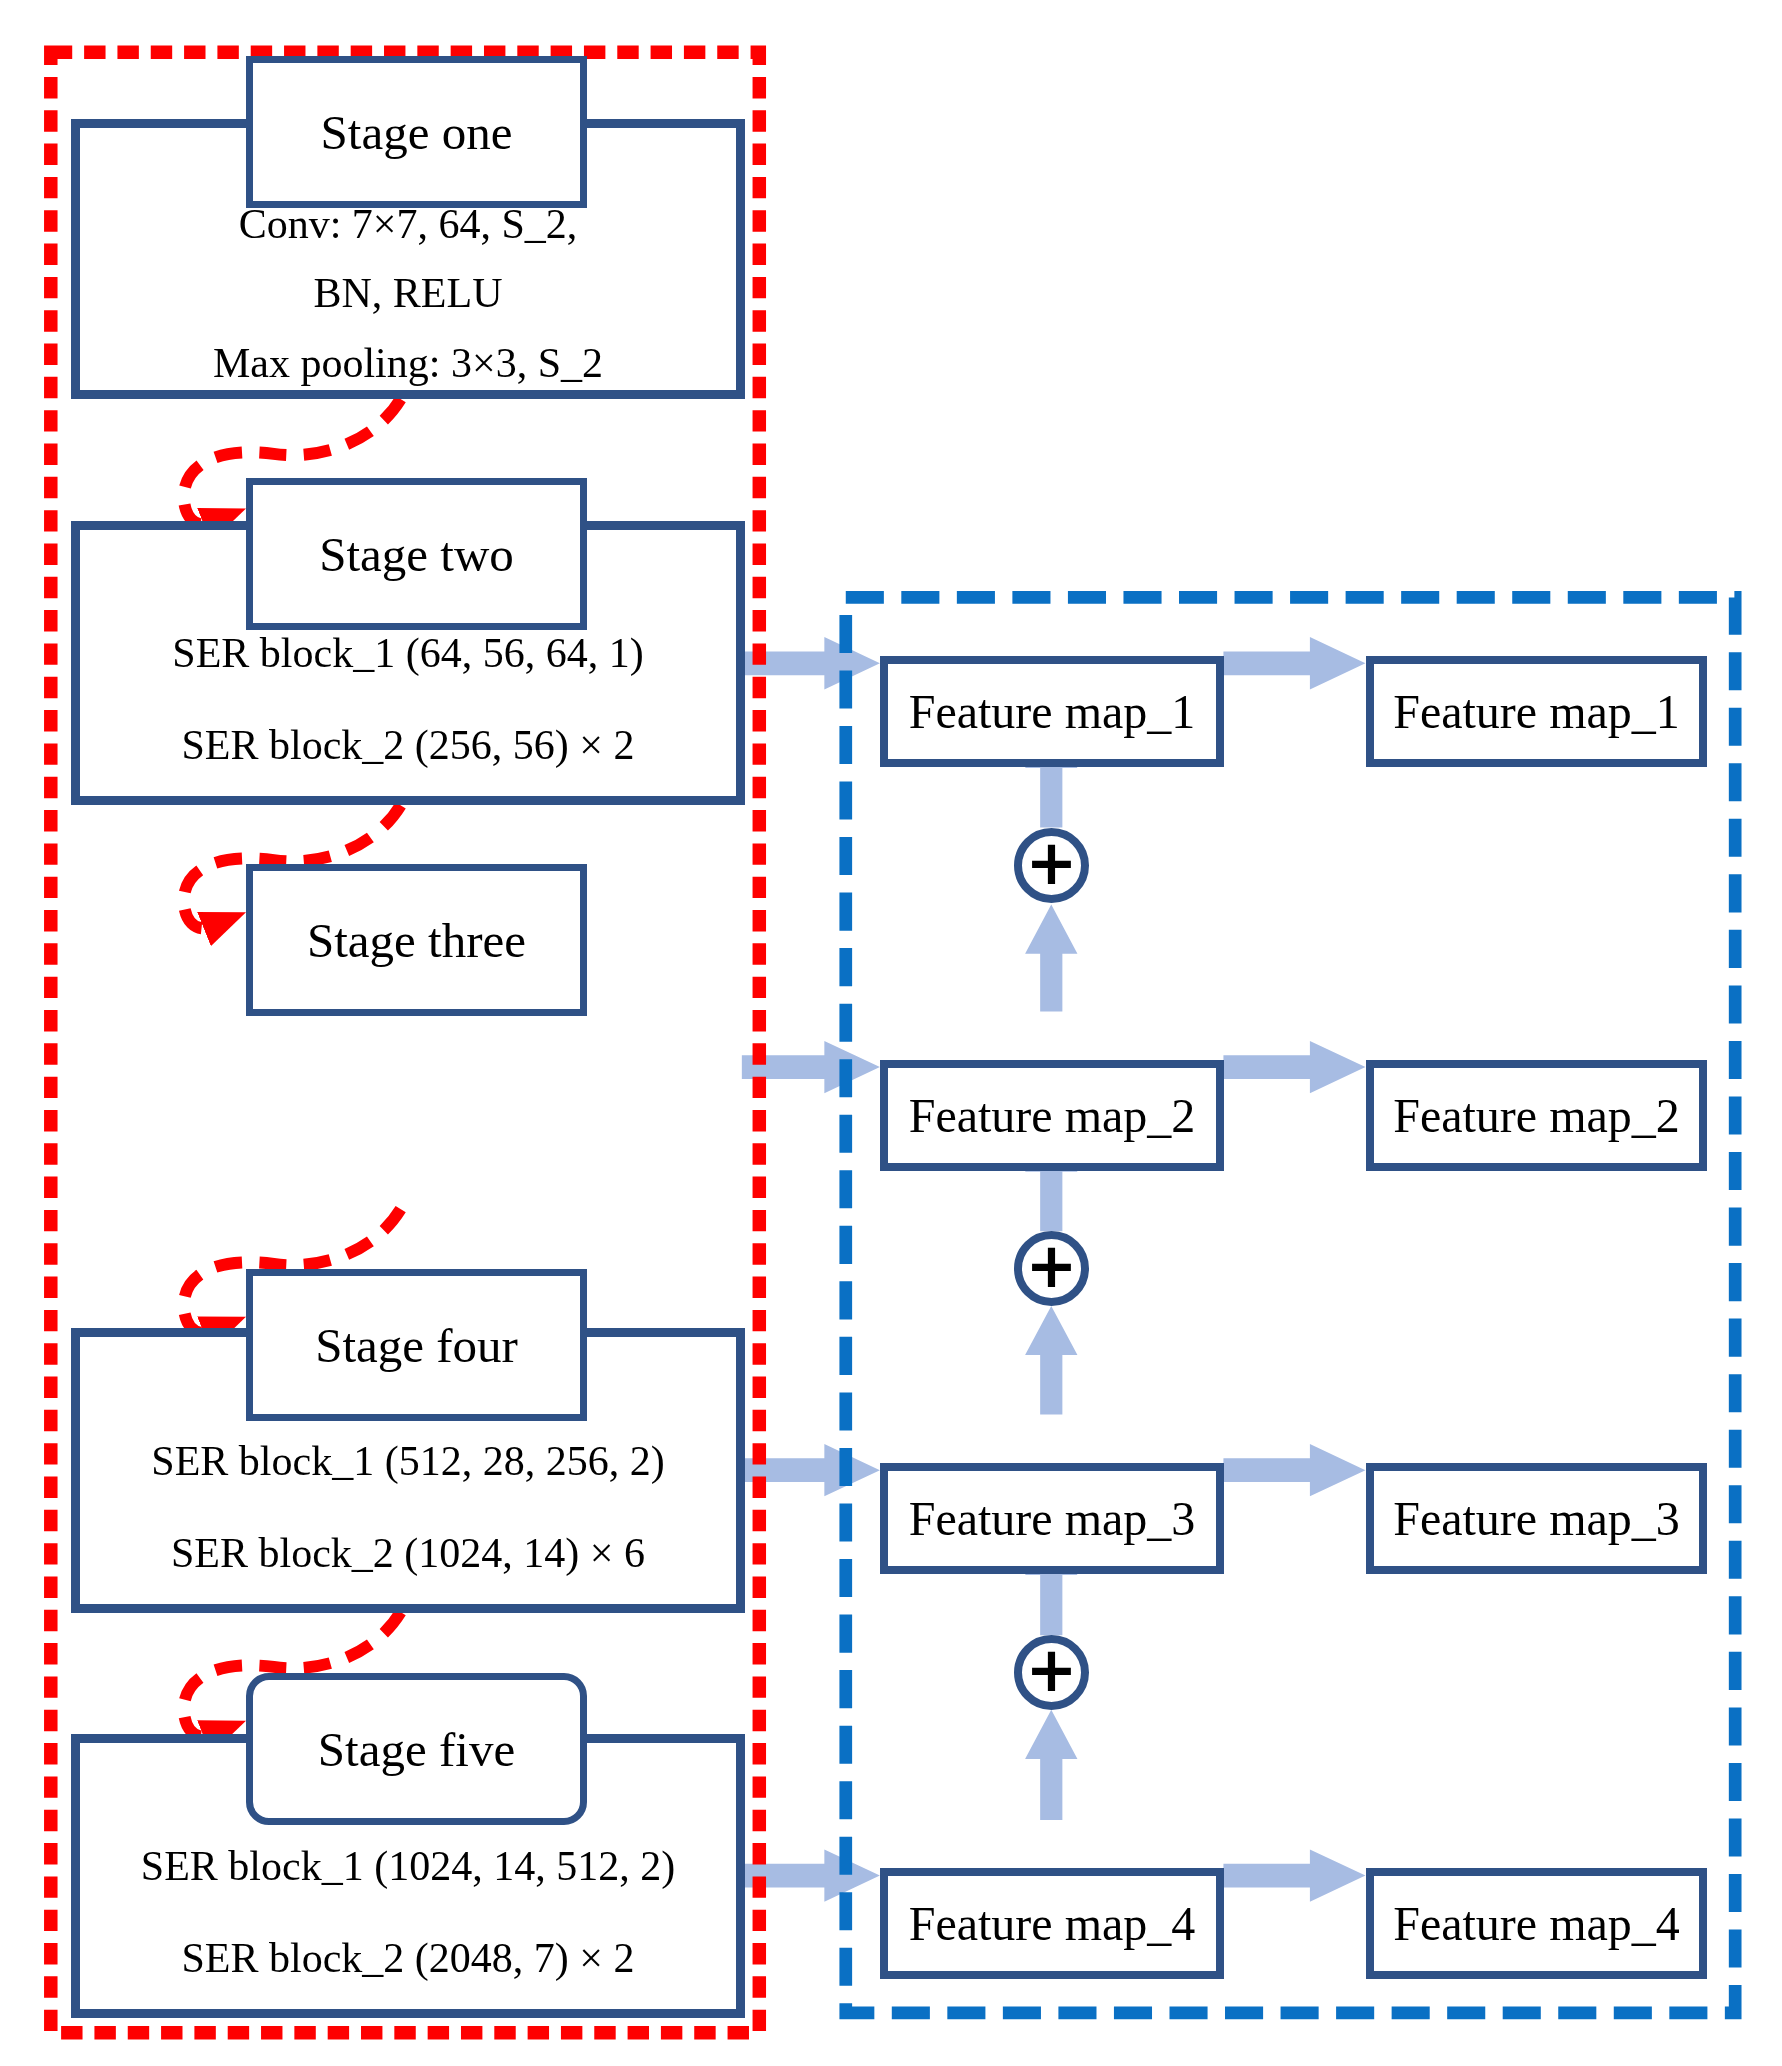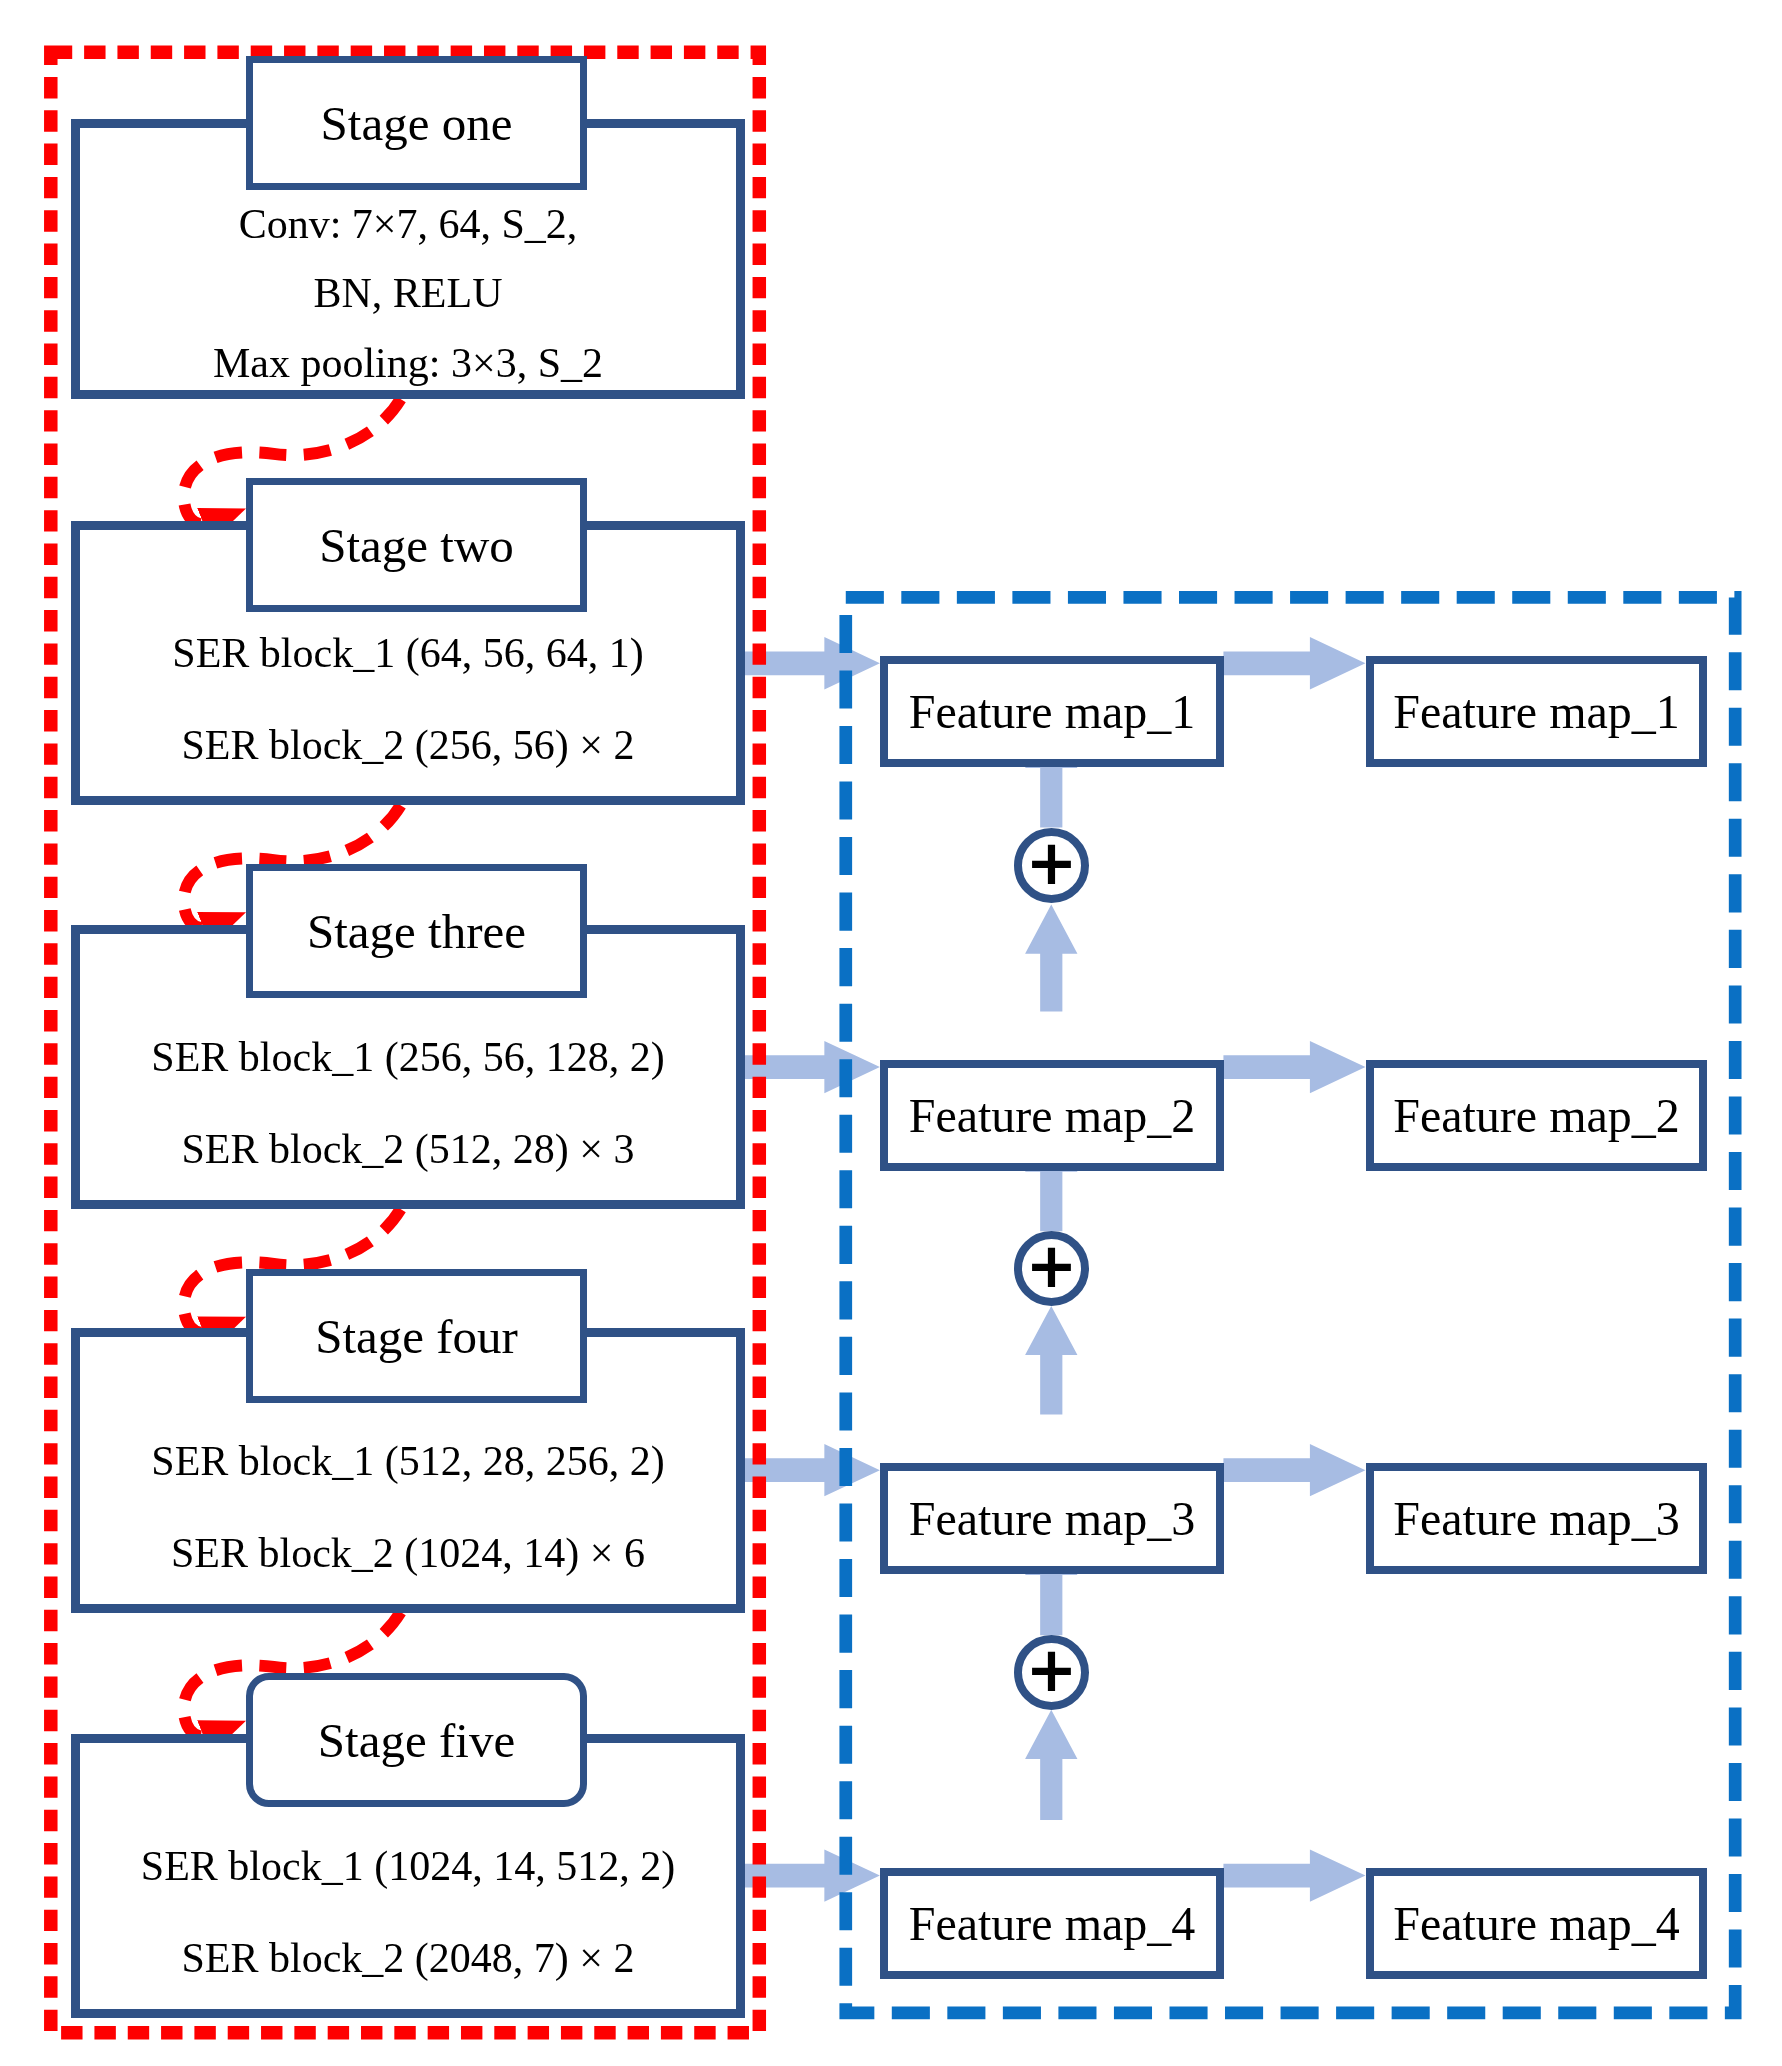--- a/index.html
+++ b/index.html
@@ -17,21 +17,21 @@
     border:9.5px solid #2f5186;background:#ffffff;
     box-sizing:border-box;z-index:2;
   }
   .stage-lines{
     position:absolute;left:0;right:0;bottom:0;
     display:flex;flex-direction:column;justify-content:space-evenly;
     align-items:center;text-align:center;
   }
   .bline{font-size:42px;line-height:1.05;white-space:nowrap;margin-top:20px;}
   .stage-title{
-    position:absolute;left:246px;width:341px;height:134px;
+    position:absolute;left:246px;width:341px;height:152px;
     border:7.1px solid #2f5186;background:#ffffff;box-sizing:border-box;
     display:flex;align-items:center;justify-content:center;
     font-size:49px;z-index:3;white-space:nowrap;
   }
   .fbox{
     position:absolute;height:111px;
     border:8.7px solid #2f5186;background:#ffffff;box-sizing:border-box;
     display:flex;align-items:center;justify-content:center;
     font-size:48px;z-index:3;white-space:nowrap;margin-top:48px;
   }
@@ -108,26 +108,20 @@
   <div class="stage-outer" style="top:521px;height:284px;">
     <div class="stage-lines" style="top:52px;">
       <div class="bline">SER block_1 (64, 56, 64, 1)</div>
       <div class="bline">SER block_2 (256, 56) × 2</div>
     </div>
   </div>
   <div class="stage-title" style="top:478px;">
     <span>Stage two</span>
   </div>
 
-  <div class="stage-outer" style="top:925px;height:284px;">
-    <div class="stage-lines" style="top:52px;">
-      <div class="bline">SER block_1 (256, 56, 128, 2)</div>
-      <div class="bline">SER block_2 (512, 28) × 3</div>
-    </div>
-  </div>
   <div class="stage-title" style="top:864px;">
     <span>Stage three</span>
   </div>
 
   <div class="stage-outer" style="top:1328px;height:285px;">
     <div class="stage-lines" style="top:53px;">
       <div class="bline">SER block_1 (512, 28, 256, 2)</div>
       <div class="bline">SER block_2 (1024, 14) × 6</div>
     </div>
   </div>

